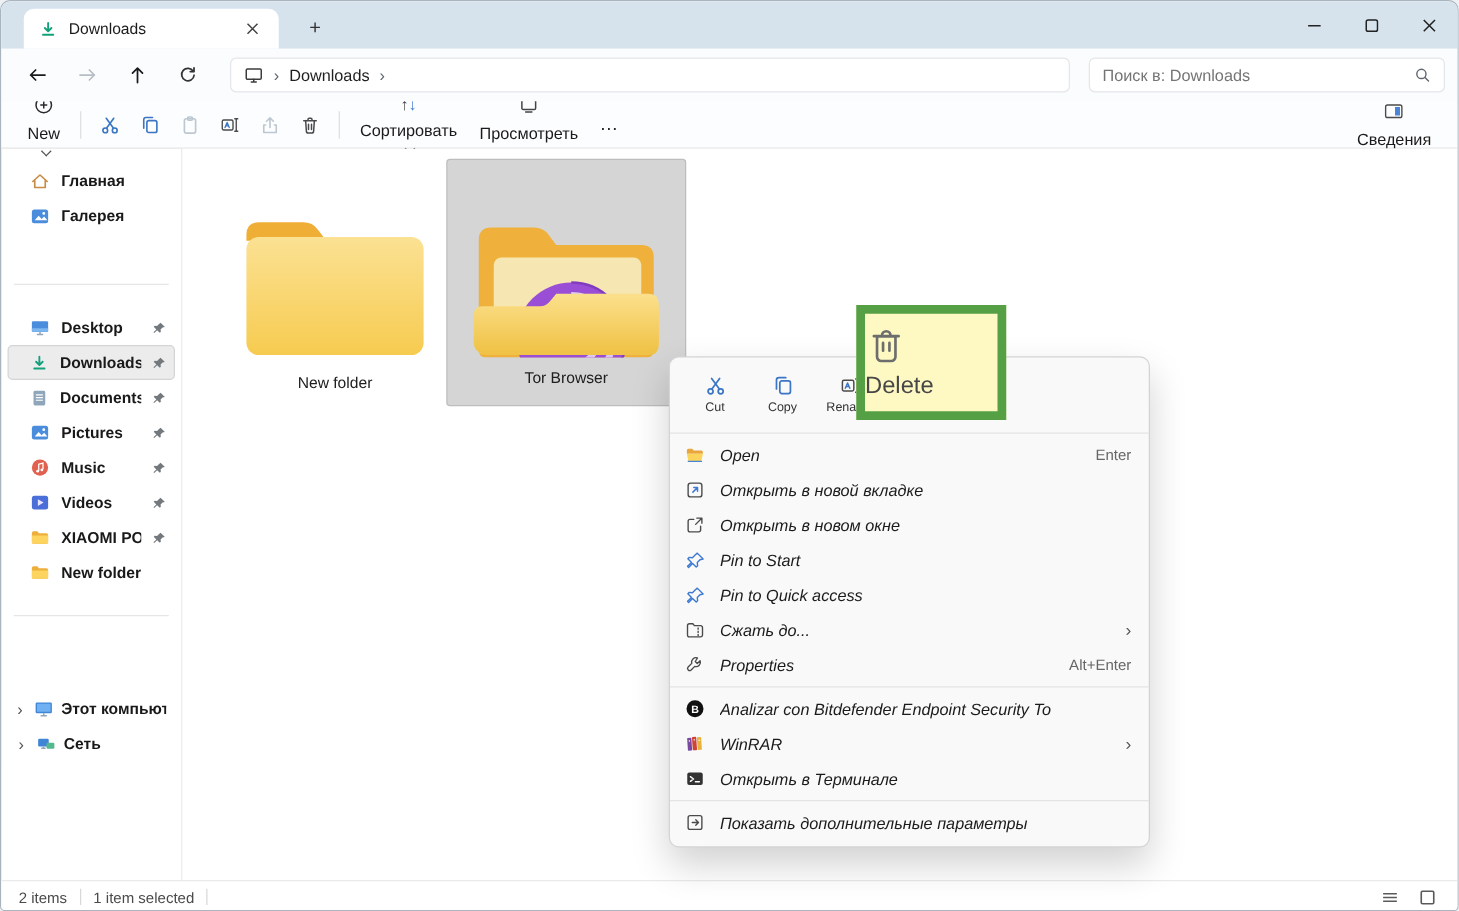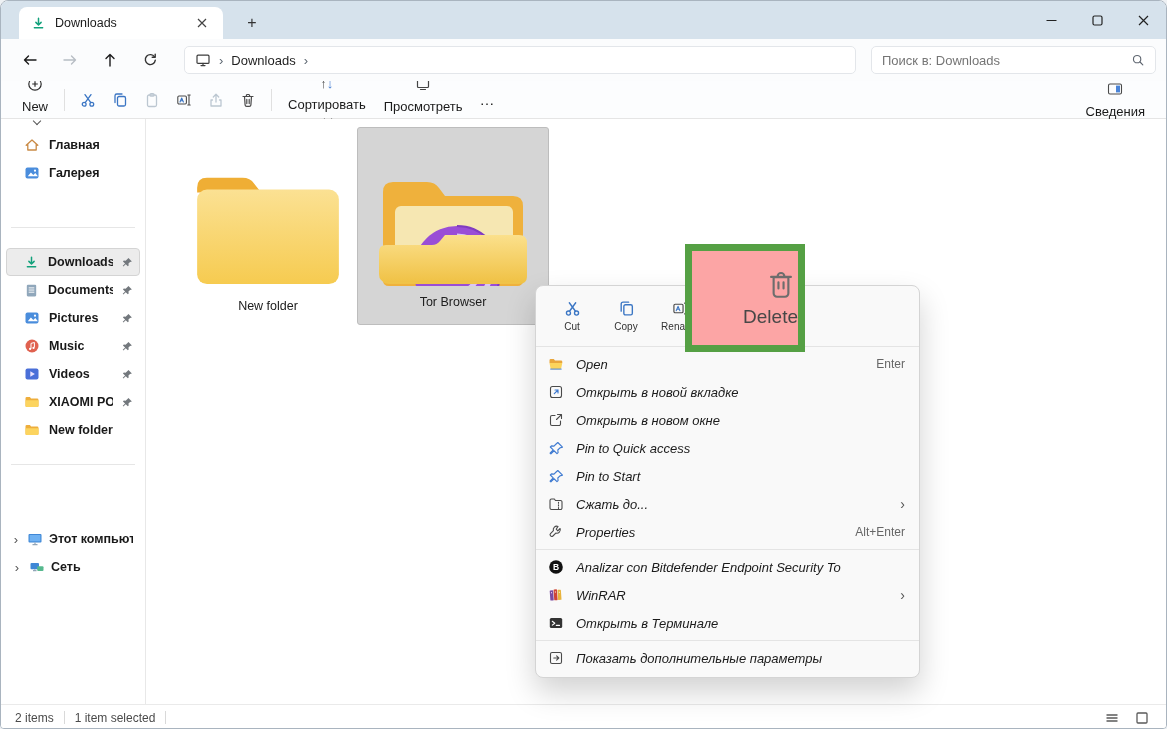--- a/index.html
+++ b/index.html
@@ -85,23 +85,23 @@
   .qbtn .qlabel{ font-size:10px; color:#323232; }
   .mdivider{ height:1px; background:#e4e4e4; margin:3px 0; }
   .mitem{ height:28px; display:flex; align-items:center; padding:0 14px 0 12px; font-size:13px; color:#1b1b1b; }
   .mi-icon{ width:16px; margin-right:12px; display:flex; align-items:center; justify-content:center; }
   .mi-label{ flex:1; white-space:nowrap; overflow:hidden;font-style:italic; }
   .mi-right{ font-size:12px; color:#666; margin-left:10px; }
   .mi-chev{ font-size:14px; color:#555; margin-left:10px; }
 
   
   .annotation{
-    position:absolute; left:539px; top:125px; width:120px; height:108px;
-    background:#fca5a5; border:7px solid #55a044; z-index:9;
-    display:flex; flex-direction:column; align-items:flex-end; justify-content:center; gap:3px;
+    position:absolute; left:539px; top:125px; width:120px; height:92px;
+    background:#fef9c3; border:7px solid #55a044; z-index:9;
+    display:flex; flex-direction:column; align-items:flex-start; justify-content:center; gap:3px;
   }
   .annotation .alabel{ font-size:19px; color:#474747; }
 
   
   .statusbar{ height:26px; border-top:1px solid #eaeaea; display:flex; align-items:center; padding:0 14px; font-size:12px; color:#4a4a4a; gap:10px; background:#fff; }
   .ssep{ width:1px; height:13px; background:#d9d9d9; }
   .statusbar .spacer{ flex:1; }
   .sbicon{ width:20px; height:20px; display:flex; align-items:center; justify-content:center; }
 </style>
 </head>
@@ -285,20 +285,35 @@
               <circle cx="11" cy="5.7" r="1.1" fill="#fff"></circle>
             </svg>
         </span>
         <span class="slabel">Галерея</span>
       </div>
 
       <div class="sp1"></div>
       <div class="sdivider"></div>
       <div class="sp2"></div>
 
+      <div class="snav">
+        <span>
+          <svg width="16" height="16" viewBox="0 0 16 16">
+              <rect x="1.5" y="3" width="13" height="8.5" rx="1" fill="#4a8ddc"></rect>
+              <rect x="1.5" y="8.6" width="13" height="2.9" fill="#7db7f0"></rect>
+              <path d="M5.5 13.6h5M8 11.5v2.1" stroke="#93a6b8" stroke-width="1.2" fill="none"></path>
+            </svg>
+        </span>
+        <span class="slabel">Desktop</span>
+        <span class="pin">
+            <svg width="11" height="11" viewBox="0 0 16 16">
+              <path d="M9.4 1.6l5 5-2.7.7-2.3 2.3.3 2.7-1.2 1.2-3.1-3.1L2 13.8l-.9-.9 3.4-3.4L1.4 6.4l1.2-1.2 2.7.3 2.3-2.3z" fill="#73787d"></path>
+            </svg>
+          </span>
+      </div>
       <div class="snav selected">
         <span>
           <svg width="15" height="15" viewBox="0 0 16 16" fill="none" stroke="#12a17b" stroke-width="1.6" stroke-linecap="round" stroke-linejoin="round">
               <path d="M8 2.5v6.8M5.2 6.8L8 9.6l2.8-2.8M3.6 12.6h8.8"></path>
             </svg>
         </span>
         <span class="slabel">Downloads</span>
         <span class="pin">
             <svg width="11" height="11" viewBox="0 0 16 16">
               <path d="M9.4 1.6l5 5-2.7.7-2.3 2.3.3 2.7-1.2 1.2-3.1-3.1L2 13.8l-.9-.9 3.4-3.4L1.4 6.4l1.2-1.2 2.7.3 2.3-2.3z" fill="#73787d"></path>
@@ -519,29 +534,29 @@
               </svg>
           </span>
           <span class="mi-label">Открыть в новом окне</span>
         </div>
         <div class="mitem">
           <span class="mi-icon">
             <svg width="15" height="15" viewBox="0 0 16 16" fill="none" stroke="#3e7ad1" stroke-width="1.2" stroke-linejoin="round">
                 <path d="M9.4 1.6l5 5-2.7.7-2.3 2.3.3 2.7-1.2 1.2-3.1-3.1L2 13.8l-.9-.9 3.4-3.4L1.4 6.4l1.2-1.2 2.7.3 2.3-2.3z"></path>
               </svg>
           </span>
-          <span class="mi-label">Pin to Quick access</span>
+          <span class="mi-label">Pin to Start</span>
         </div>
         <div class="mitem">
           <span class="mi-icon">
             <svg width="15" height="15" viewBox="0 0 16 16" fill="none" stroke="#3e7ad1" stroke-width="1.2" stroke-linejoin="round">
                 <path d="M9.4 1.6l5 5-2.7.7-2.3 2.3.3 2.7-1.2 1.2-3.1-3.1L2 13.8l-.9-.9 3.4-3.4L1.4 6.4l1.2-1.2 2.7.3 2.3-2.3z"></path>
               </svg>
           </span>
-          <span class="mi-label">Pin to Start</span>
+          <span class="mi-label">Pin to Quick access</span>
         </div>
         <div class="mitem">
           <span class="mi-icon">
             <svg width="16" height="16" viewBox="0 0 16 16" fill="none" stroke="#4a4a4a" stroke-width="1.1" stroke-linecap="round">
                 <path d="M2 4.5A1.5 1.5 0 0 1 3.5 3h2.8l1.2 1.5h5A1.5 1.5 0 0 1 14 6v6a1.5 1.5 0 0 1-1.5 1.5h-9A1.5 1.5 0 0 1 2 12z"></path>
                 <path d="M10.5 6.3v1m0 1.6v1m0 1.6v1"></path>
               </svg>
           </span>
           <span class="mi-label">Сжать до...</span>
           <span class="mi-chev">›</span>

